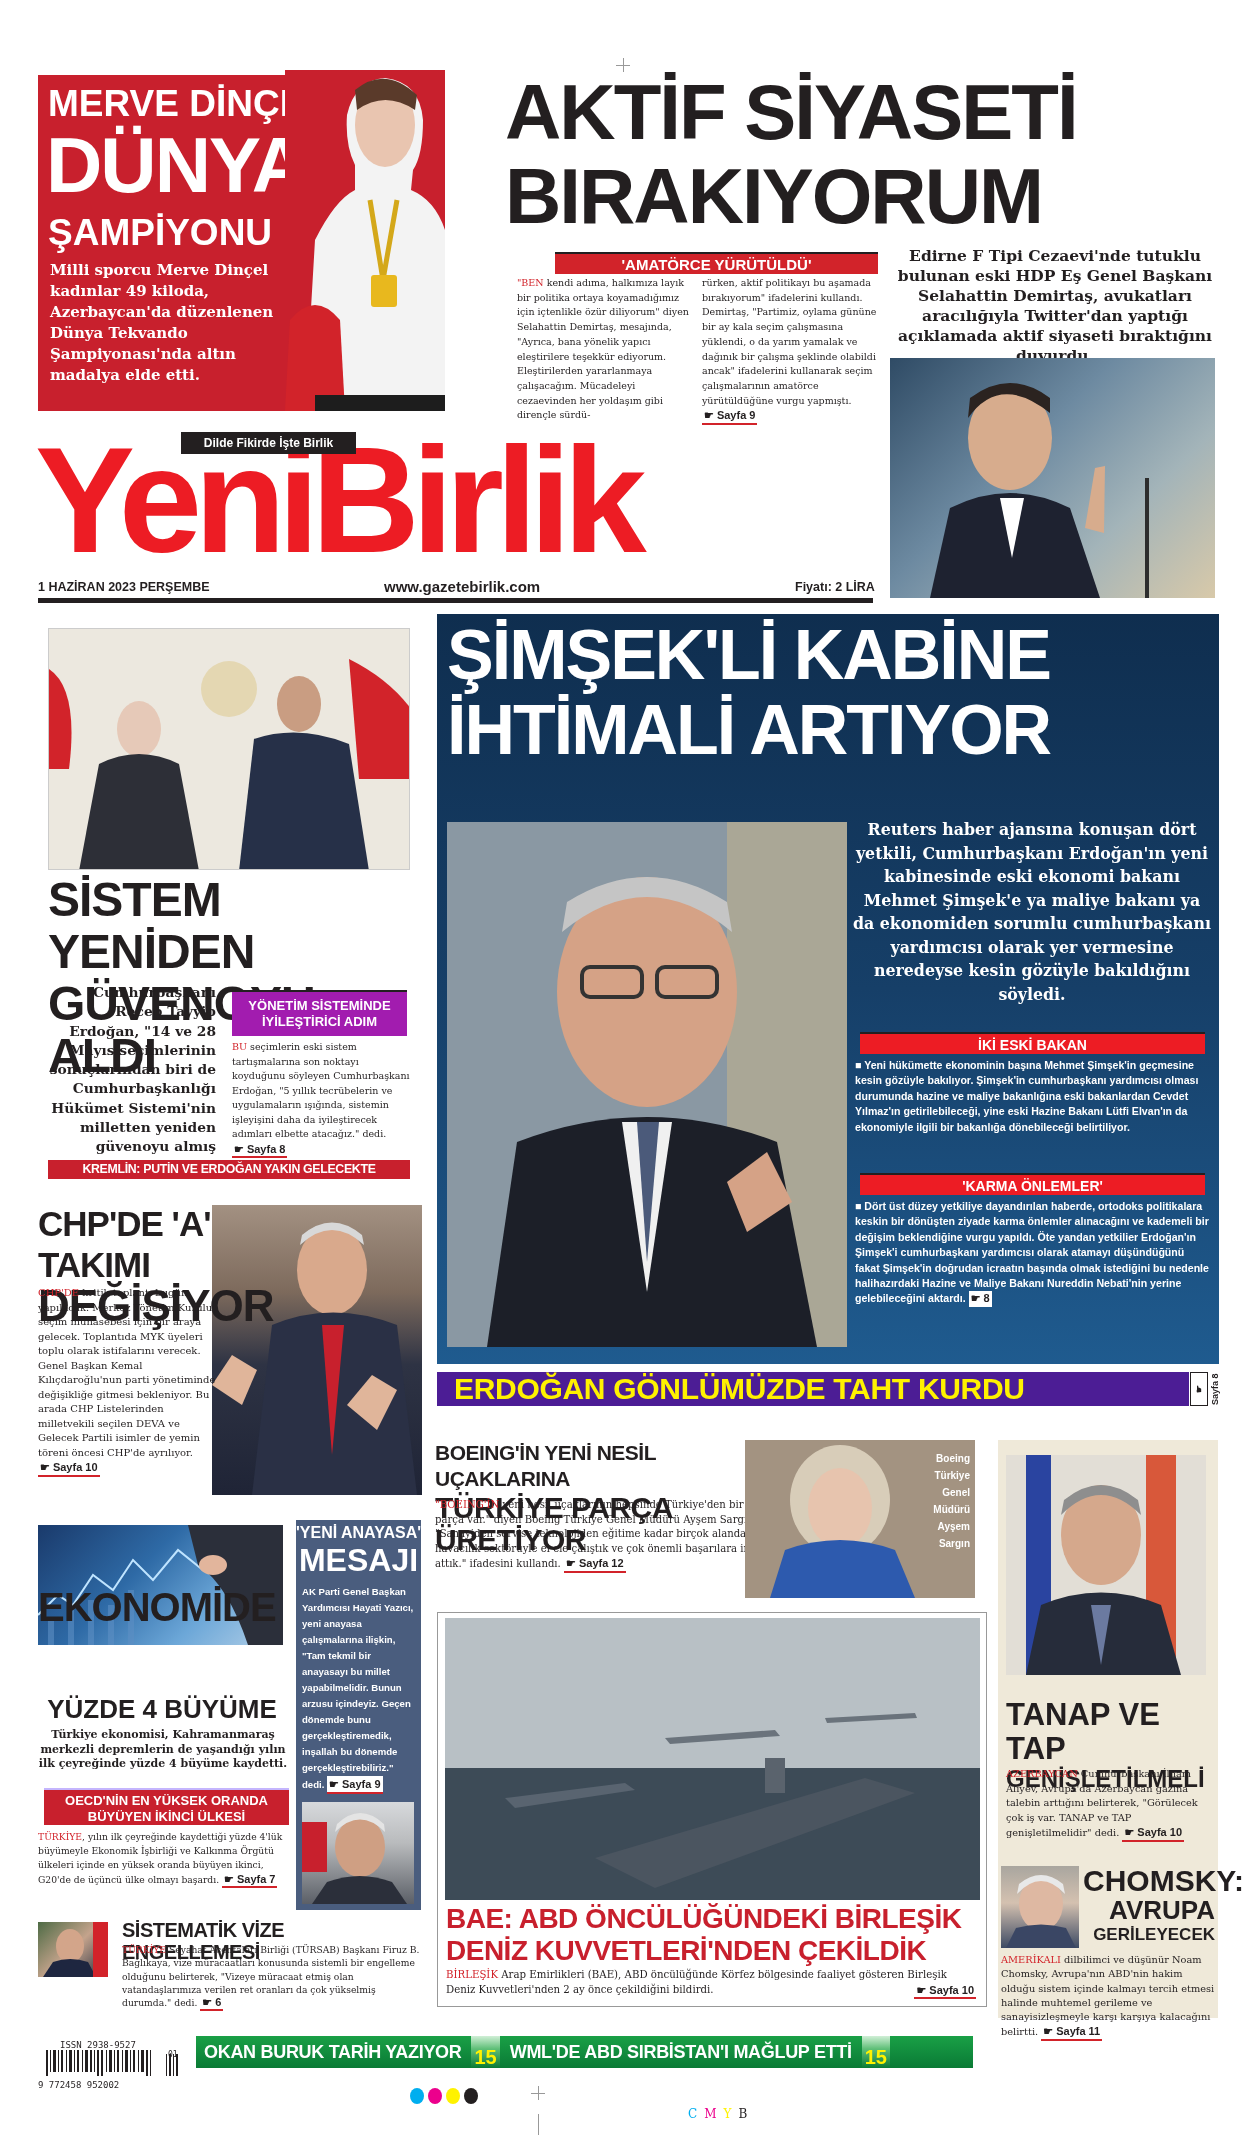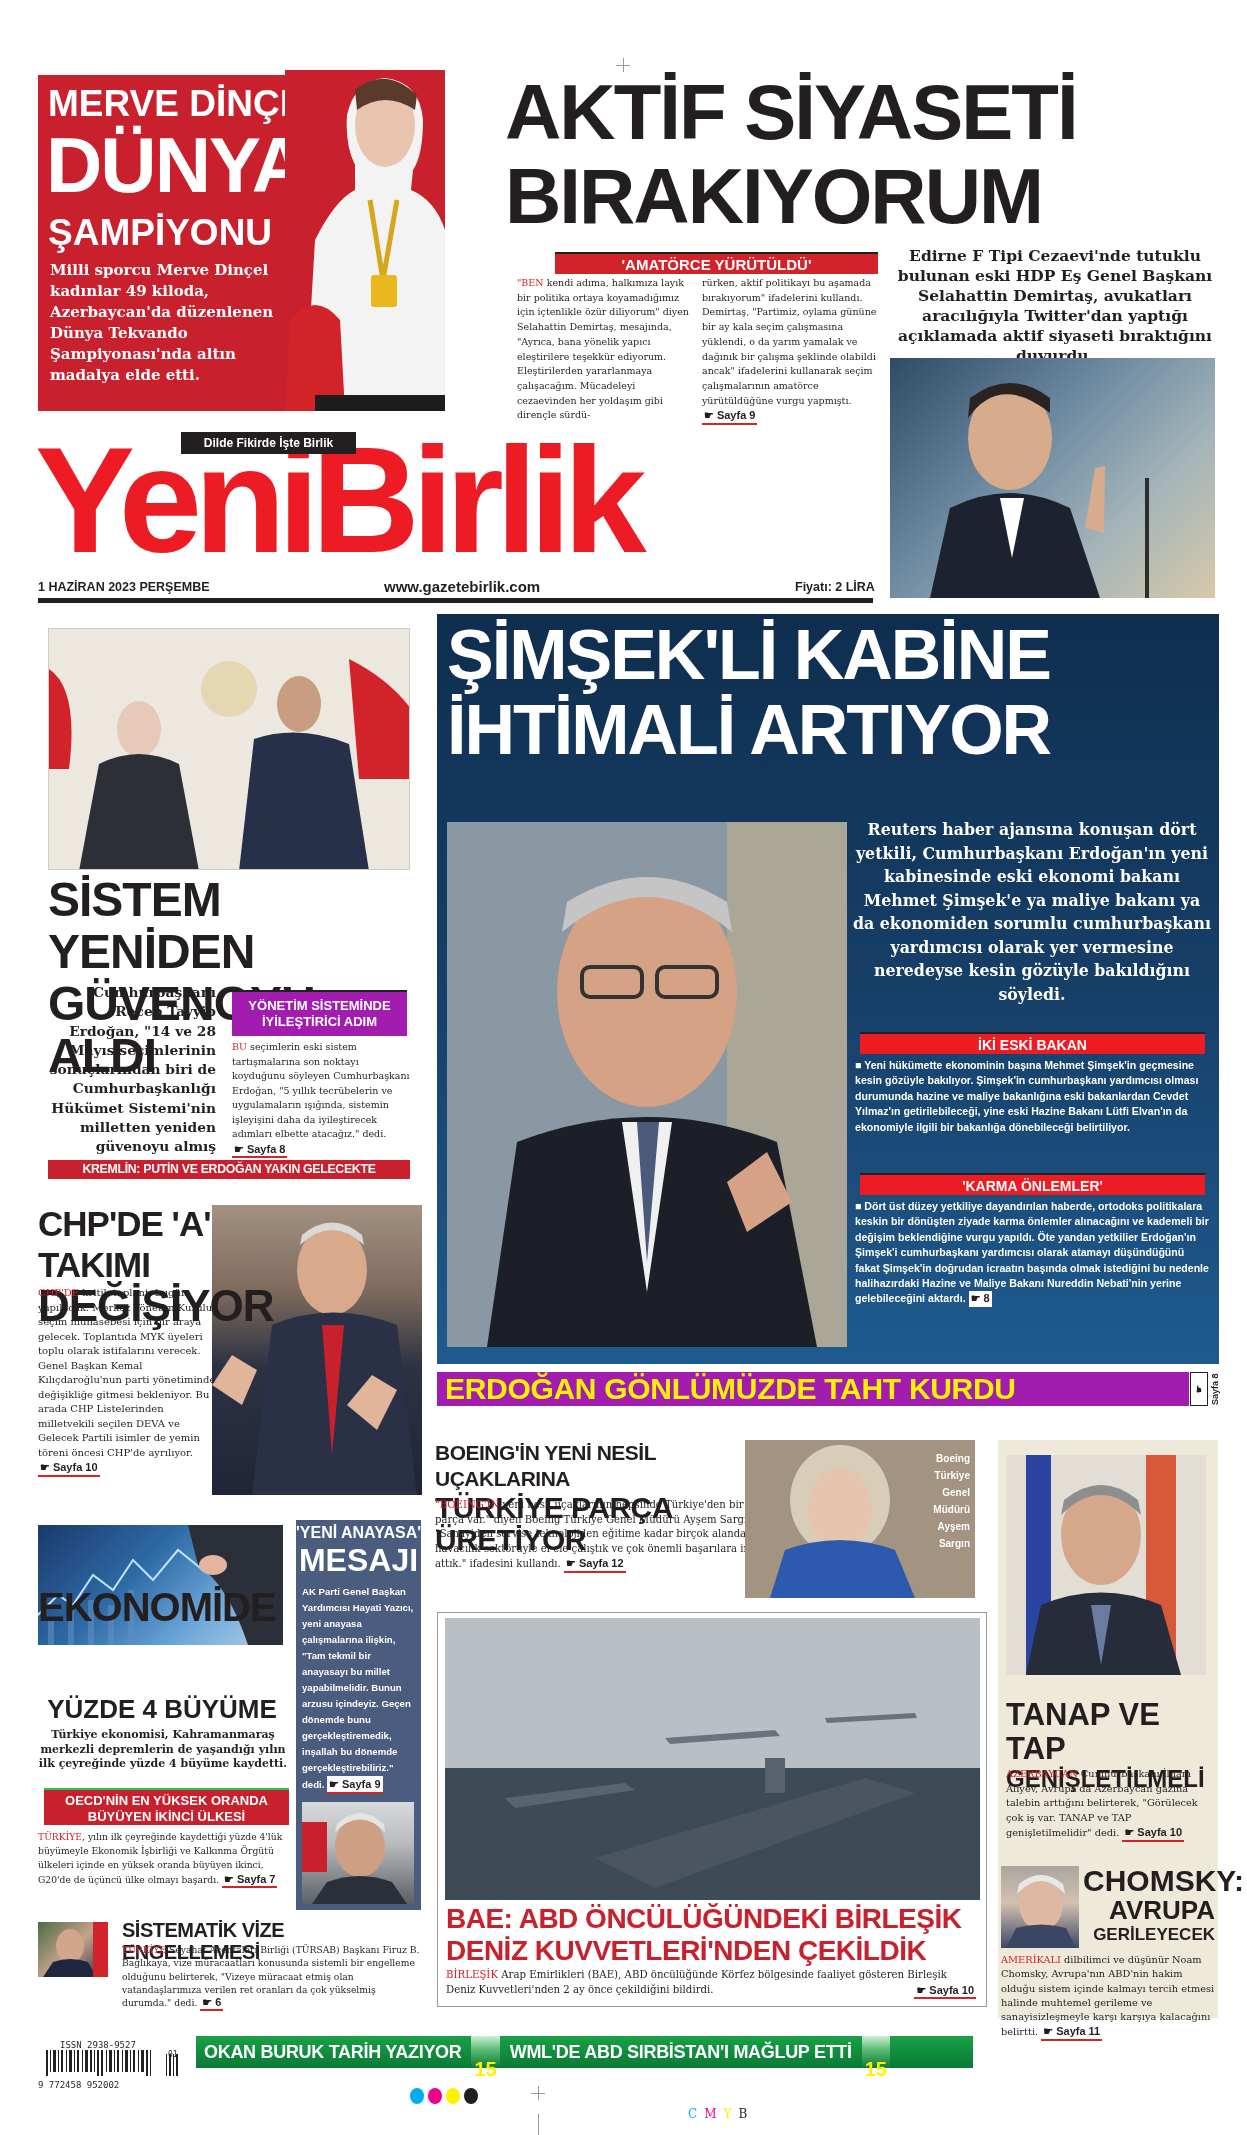--- a/index.html
+++ b/index.html
@@ -38,41 +38,41 @@
 #sistem-sub{left:232px;top:990px;width:175px;height:46px;background:#a21caf;color:#fff;font-weight:bold;font-size:13px;line-height:16px;text-align:center;padding-top:6px;border-top:2px solid #231f20}
 #sistem-body{left:232px;top:1040px;width:180px;font-family:"DejaVu Serif",serif;font-size:9.5px;line-height:14.5px}
 #kremlin-bar{left:48px;top:1160px;width:362px;height:19px;background:#c8202d;color:#fff;font-weight:bold;font-size:12.3px;text-align:center;line-height:19px;letter-spacing:-.3px}
 #chp-head{left:38px;top:1203px;width:230px;font-weight:bold;font-size:35px;line-height:41px;letter-spacing:-1px}
 #chp-body{left:38px;top:1286px;width:182px;font-family:"DejaVu Serif",serif;font-size:10px;line-height:14.5px}
 #kk-photo{left:212px;top:1205px;width:210px;height:290px;background:linear-gradient(180deg,#a39182 0%,#7d6a5c 30%,#2e3344 55%,#1f2436 100%)}
 #econ-photo{left:38px;top:1525px;width:245px;height:120px;background:linear-gradient(135deg,#1a3a6b 0%,#2e6aa6 40%,#6ca7d8 70%,#b5d1e8 100%)}
 #econ-head1{left:38px;top:1585px;width:248px;font-weight:bold;font-size:40px;line-height:44px;text-align:left;letter-spacing:-1px}
 #econ-head2{left:38px;top:1694px;width:248px;font-weight:bold;font-size:26px;line-height:30px;text-align:center}
 #econ-lead{left:38px;top:1728px;width:250px;font-family:"DejaVu Serif",serif;font-weight:bold;font-size:11px;line-height:14.5px;text-align:center}
-#oecd-bar{left:44px;top:1788px;width:245px;height:37px;background:#c8202d;color:#fff;font-weight:bold;font-size:13px;line-height:16px;text-align:center;padding-top:3px;border-top:2px solid #22c55e}
+#oecd-bar{left:44px;top:1788px;width:245px;height:37px;background:#c8202d;color:#fff;font-weight:bold;font-size:13px;line-height:16px;text-align:center;padding-top:3px;border-top:2px solid #c4b5fd}
 #oecd-body{left:38px;top:1830px;width:250px;font-family:"DejaVu Serif",serif;font-size:9.2px;line-height:14px}
 #anayasa-box{left:296px;top:1520px;width:125px;height:390px;background:#4a5d7e}
 #anayasa-box .t1{position:absolute;left:0;top:4px;width:125px;text-align:center;color:#fff;font-weight:bold;font-size:16px}
 #anayasa-box .t2{position:absolute;left:0;top:22px;width:125px;text-align:center;color:#fff;font-weight:bold;font-size:32px;line-height:36px}
 #anayasa-box .body{position:absolute;left:6px;top:64px;width:115px;color:#fff;font-weight:bold;font-size:9.6px;line-height:16px}
 #yazici-photo{left:302px;top:1802px;width:112px;height:102px;background:linear-gradient(180deg,#d7d9dc 0%,#b9bbbd 40%,#5b5f67 100%)}
 #vize-photo{left:38px;top:1922px;width:70px;height:55px;background:linear-gradient(135deg,#4e6b45 0%,#c4a38c 50%,#20283a 100%)}
 #vize-head{left:122px;top:1919px;width:300px;font-weight:bold;font-size:20px;line-height:22px;letter-spacing:-.5px}
 #vize-body{left:122px;top:1943px;width:300px;font-family:"DejaVu Serif",serif;font-size:9.2px;line-height:13.3px}
 
 #simsek-box{left:437px;top:614px;width:782px;height:750px;background:linear-gradient(180deg,#0f2e4f 0%,#163f68 50%,#1f5b8f 100%)}
 #simsek-head{left:447px;top:618px;width:770px;color:#fff;font-weight:900;font-size:70px;line-height:75px;letter-spacing:-2px}
 #simsek-photo{left:447px;top:822px;width:400px;height:525px;background:linear-gradient(135deg,#7d8b96 0%,#a49c8d 35%,#3d3c42 65%,#1b1d24 100%)}
 #simsek-lead{left:852px;top:818px;width:360px;color:#fff;font-family:"DejaVu Serif",serif;font-weight:bold;font-size:15.8px;line-height:23.5px;text-align:center}
 .sub-red{position:absolute;height:22px;background:#ed1c24;color:#fff;font-weight:bold;font-size:14px;line-height:22px;text-align:center;border-top:2px solid #231f20}
 #iki-bar{left:860px;top:1032px;width:345px}
 #iki-body{left:855px;top:1058px;width:355px;color:#fff;font-size:10.6px;line-height:15.4px;font-weight:bold}
 #karma-bar{left:860px;top:1173px;width:345px}
 #karma-body{left:855px;top:1199px;width:355px;color:#fff;font-size:10.6px;line-height:15.4px;font-weight:bold}
-#erdogan-bar{left:437px;top:1372px;width:752px;height:34px;background:#a21caf;color:#fff200;font-weight:900;font-size:30px;line-height:34px;padding-left:8px;letter-spacing:-.3px}
+#erdogan-bar{left:437px;top:1372px;width:752px;height:34px;background:#4c1d95;color:#fff200;font-weight:900;font-size:30px;line-height:34px;padding-left:17px;letter-spacing:-.3px}
 #erdogan-page{left:1190px;top:1372px;width:18px;height:34px;background:#fff;border:1px solid #231f20;font-size:9px;font-weight:bold;writing-mode:vertical-rl;transform:rotate(180deg);text-align:center;line-height:16px}
 #boeing-head{left:435px;top:1440px;width:310px;font-weight:bold;line-height:30px;letter-spacing:-.5px}
 #boeing-head .l1{font-size:21px;display:block;line-height:26px}
 #boeing-head .l2{font-size:30px;display:block;line-height:32px}
 #boeing-body{left:435px;top:1498px;width:340px;font-family:"DejaVu Serif",serif;font-size:10.1px;line-height:14.5px}
 #boeing-photo{left:745px;top:1440px;width:230px;height:158px;background:linear-gradient(135deg,#9b8d7e 0%,#cbb8a2 40%,#315aa6 70%,#1d3c7c 100%)}
 #boeing-caption{left:922px;top:1450px;width:48px;color:#fff;font-weight:bold;font-size:10px;line-height:17px;text-align:right}
 #ship-box{left:437px;top:1612px;width:550px;height:395px;border:1px solid #999}
 #ship-photo{left:445px;top:1618px;width:535px;height:282px;background:linear-gradient(180deg,#bdc4c8 0%,#aeb6bb 30%,#43505c 55%,#3e4a56 100%)}
 #bae-head{left:446px;top:1903px;width:540px;color:#c8202d;font-weight:900;font-size:28px;line-height:32px;letter-spacing:-.5px}
@@ -86,21 +86,21 @@
 #chomsky-photo{left:1001px;top:1866px;width:78px;height:82px;background:linear-gradient(180deg,#a9a69f 0%,#d4c1b0 45%,#3d4a63 100%)}
 #chomsky-head{left:1083px;top:1866px;width:132px;font-weight:bold;text-align:right}
 #chomsky-head .l1{display:block;font-size:30px;line-height:30px}
 #chomsky-head .l2{display:block;font-size:26px;line-height:28px}
 #chomsky-head .l3{display:block;font-size:17px;line-height:22px}
 #chomsky-body{left:1001px;top:1953px;width:215px;font-family:"DejaVu Serif",serif;font-size:9.8px;line-height:14.3px}
 
 #barcode{left:38px;top:2040px;width:200px;height:50px}
 #sports-bar{left:196px;top:2036px;width:777px;height:32px;background:linear-gradient(180deg,#1aa046 0%,#0a7a35 100%);display:flex;align-items:center;gap:10px;padding-left:8px}
 .sport{color:#fff;font-weight:700;font-size:18px;letter-spacing:-.3px;white-space:nowrap}
-.sportnum{color:#fff200;font-weight:bold;font-size:20px;background:linear-gradient(180deg,#d0efd6 0%,#5fbf78 40%,#0a7a35 100%);padding:12px 3px;height:32px;line-height:42px}
+.sportnum{color:#fff200;font-weight:bold;font-size:20px;background:linear-gradient(180deg,#d0efd6 0%,#5fbf78 40%,#0a7a35 100%);padding:0 3px;height:32px;line-height:42px}
 .dot{position:absolute;width:14px;height:16px;border-radius:50%;top:2088px}
 #cmyb{left:688px;top:2107px;font-family:"DejaVu Serif",serif;font-size:12px;letter-spacing:7px}
 </style>
 </head>
 <body>
 
 <div class="cropmark" style="left:623px;top:58px;width:1px;height:14px"></div>
 <div class="cropmark" style="left:616px;top:65px;width:14px;height:1px"></div>
 
 <div id="merve" class="abs">

